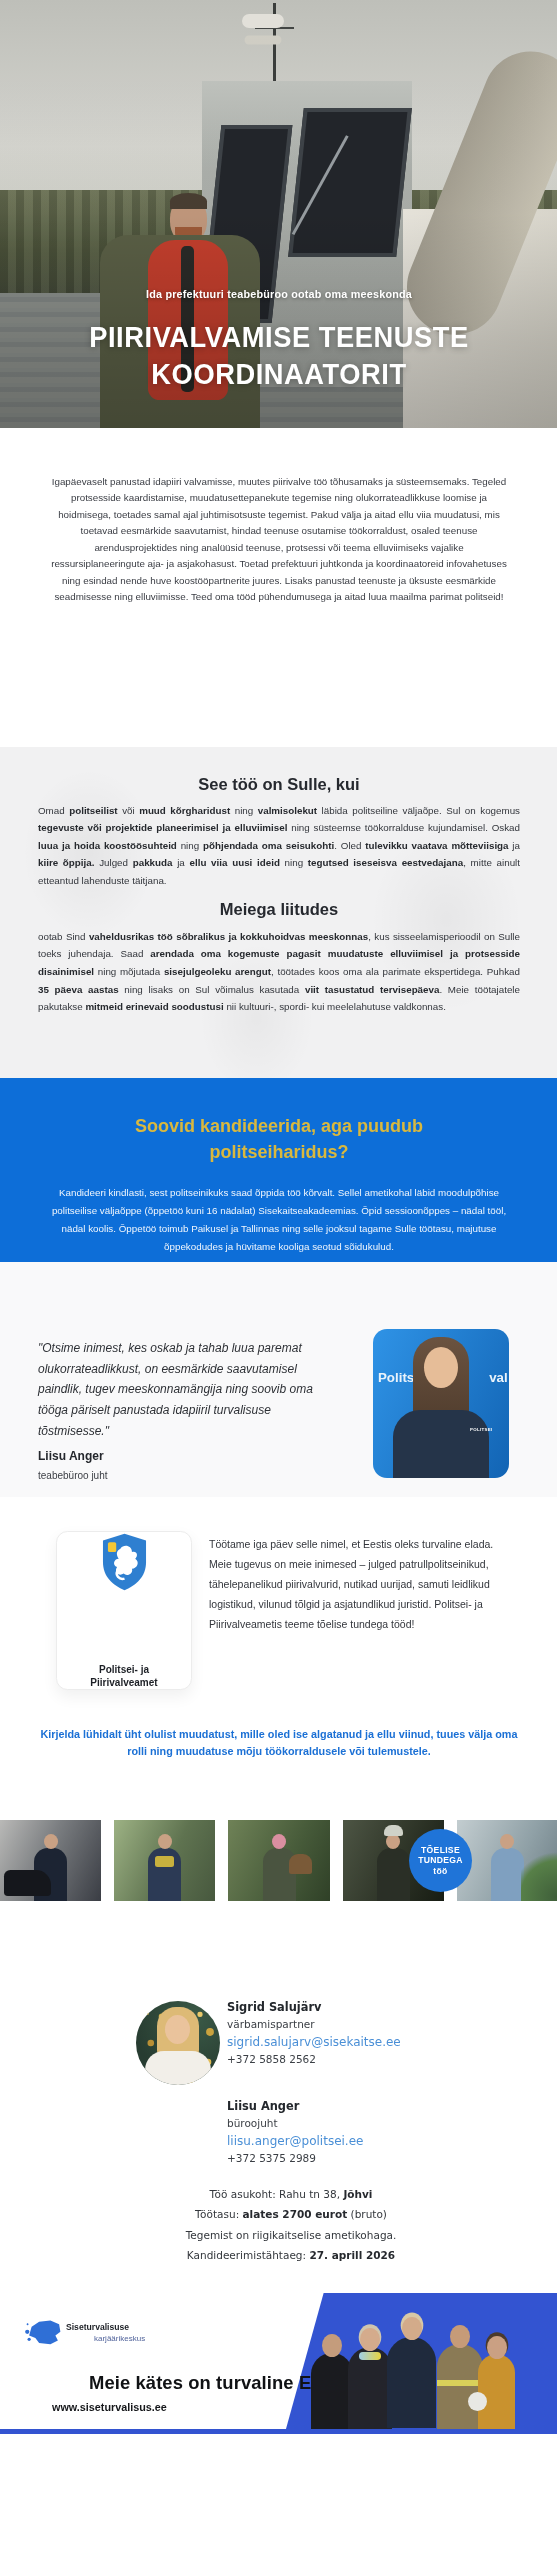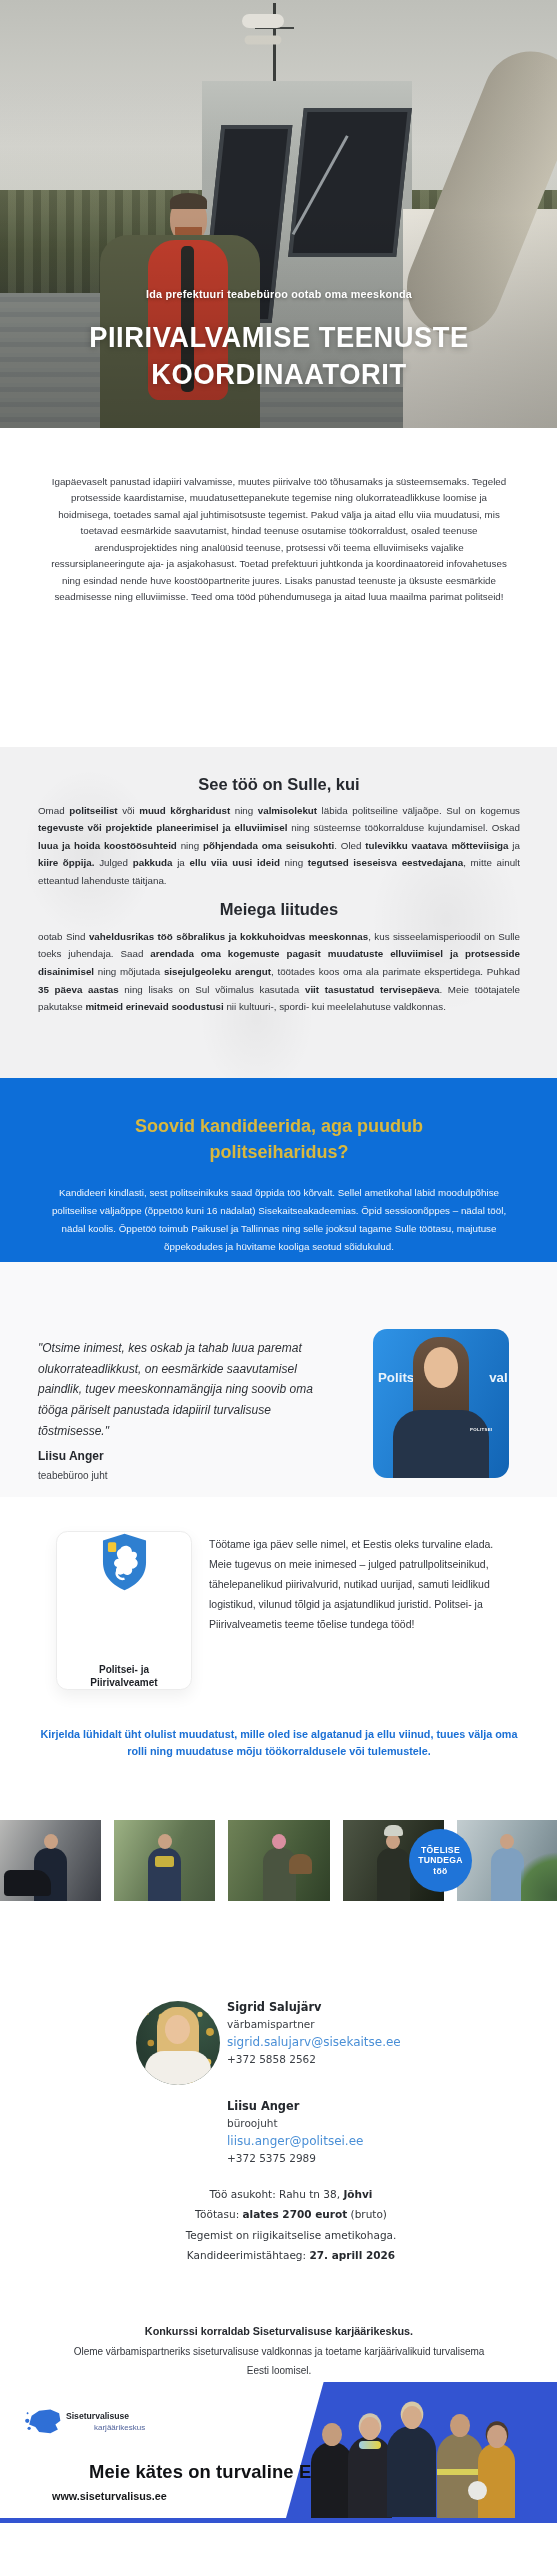--- a/index.html
+++ b/index.html
@@ -276,25 +276,20 @@
       <div class="cphone">+372 5375 2989</div>
     </div>
     <div class="details">
       <p>Töö asukoht: Rahu tn 38, <strong>Jõhvi</strong></p>
       <p>Töötasu: <strong>alates 2700 eurot</strong> (bruto)</p>
       <p>Tegemist on riigikaitselise ametikohaga.</p>
       <p>Kandideerimistähtaeg: <strong>27. aprill 2026</strong></p>
     </div>
   </section>
 
-  <section class="organizer">
-    <p class="ob">Konkurssi korraldab Siseturvalisuse karjäärikeskus.</p>
-    <p class="obody">Oleme värbamispartneriks siseturvalisuse valdkonnas ja toetame karjäärivalikuid turvalisema
-Eesti loomisel.</p>
-  </section>
 
   <section class="footer">
     <div class="fblue"></div>
     <div class="flogo">
       <svg width="39" height="30" viewBox="0 0 62 48">
         <path d="M12 14 L24 6 L42 4 L56 10 L58 22 L50 28 L54 36 L42 42 L24 40 L18 32 L8 28 Z" fill="#2f6fd6"></path>
         <circle cx="5" cy="22" r="3.4" fill="#2f6fd6"></circle>
         <circle cx="8" cy="34" r="2.6" fill="#2f6fd6"></circle>
         <path d="M4 10 l3 0 M5.5 8.5 l0 3" stroke="#2f6fd6" stroke-width="1.6"></path>
       </svg>

